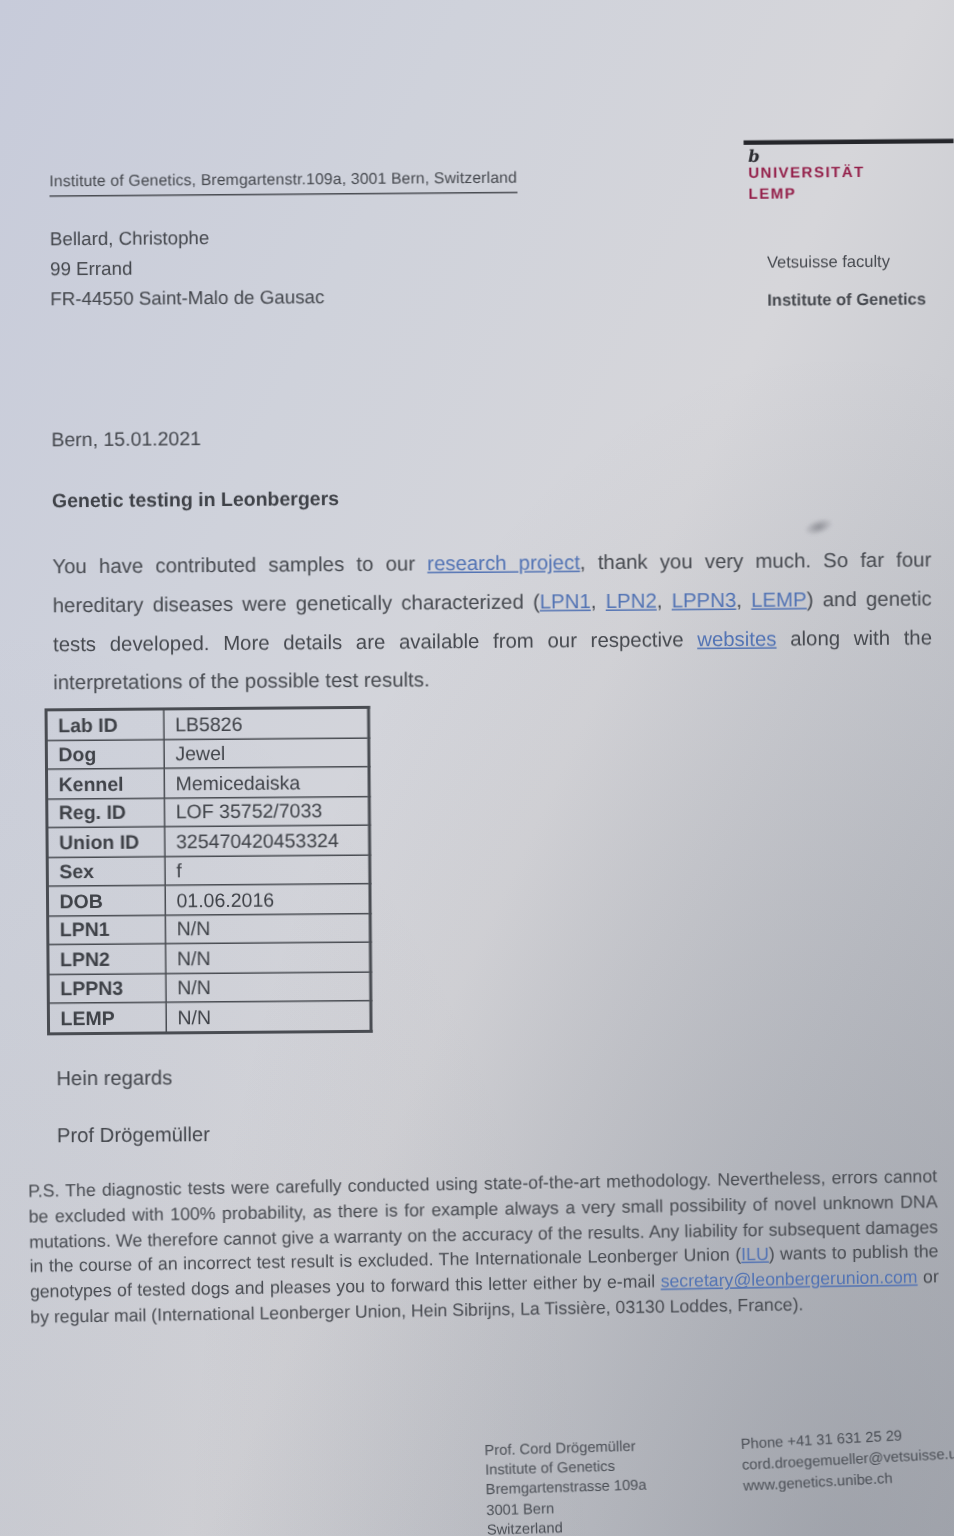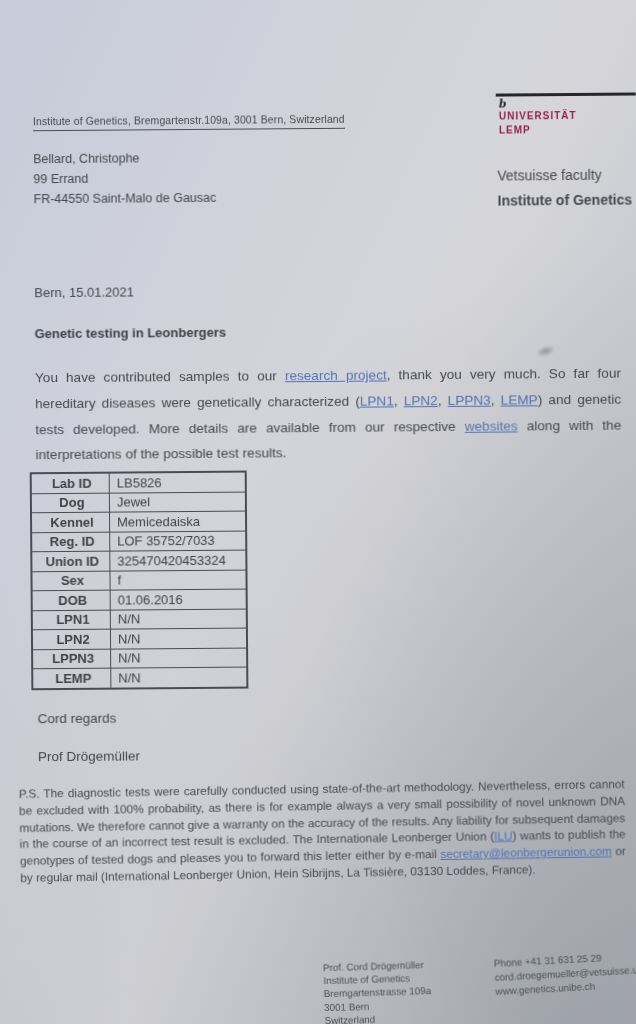--- a/index.html
+++ b/index.html
@@ -14,34 +14,34 @@
   .sheet{position:absolute;inset:0;transform:rotate(-0.45deg);transform-origin:50% 50%;filter:blur(0.3px);}
   .abs{position:absolute;}
   
   .logo{left:497px;top:8px;}
   .logo-u{font-family:"DejaVu Serif",serif;font-style:italic;font-weight:bold;font-size:56px;color:#1e1f24;line-height:1;}
   .logo-sup{font-family:"DejaVu Serif",serif;font-style:italic;font-weight:bold;font-size:29px;color:#1e1f24;vertical-align:28px;}
   .logo-rule{left:499px;top:95px;width:140px;height:2.5px;background:#25262b;}
   .brand{left:502px;top:100px;}
   .brand-b{font-family:"DejaVu Serif",serif;font-style:italic;font-weight:bold;font-size:11px;color:#2a2b30;line-height:11px;}
   .brand-name{color:#94204a;font-weight:bold;font-size:10px;letter-spacing:1px;line-height:13.5px;}
-  .faculty{left:500px;top:165px;font-size:14px;line-height:24.5px;color:#46494f;}
+  .faculty{left:514px;top:165px;font-size:11px;line-height:24.5px;color:#46494f;}
   .faculty .b{font-weight:bold;}
   
   .sender{left:36px;top:113px;font-size:10.5px;letter-spacing:.1px;border-bottom:1.5px solid #4a4d53;padding-bottom:3px;color:#45484e;}
   .recipient{left:36px;top:147px;font-size:12.5px;line-height:20px;}
   .date{left:36px;top:283px;font-size:13px;}
   .subject{left:36px;top:324px;font-size:13px;font-weight:bold;color:#3e4147;}
   .bodytext{left:36px;top:363px;width:586px;margin:0;font-size:13.6px;line-height:25.8px;text-align:justify;color:#46494f;}
   .lnk{color:#5273b4;text-decoration:underline;}
   
   .dogtable{left:30px;top:470px;border-collapse:collapse;font-size:13px;color:#3f4248;}
   .dogtable{border:2.5px solid #494c52;}
   .dogtable td{border:1.5px solid #494c52;height:18.5px;padding:0 4px 0 7px;}
-  .dogtable td.lab{font-weight:bold;width:66px;text-align:center;}
+  .dogtable td.lab{font-weight:bold;width:66px;}
   .dogtable td.val{width:124px;}
   .regards{left:36px;top:709px;font-size:13.5px;}
   .signature{left:36px;top:747px;font-size:13.5px;}
   .ps{left:17px;top:781px;width:606px;margin:0;font-size:11.8px;line-height:16.8px;text-align:justify;transform:rotate(-0.5deg);color:#474a50;}
   .footer-left{left:320px;top:960px;font-size:9.8px;line-height:13.2px;transform:rotate(-1.2deg);color:#4b4f56;}
   .footer-right{left:491px;top:955px;font-size:9.8px;line-height:13.8px;transform:rotate(-2.6deg);color:#4b4f56;}
   .smudge{left:537px;top:348px;width:20px;height:10px;border-radius:50%;
     background:radial-gradient(ellipse,rgba(68,70,80,.45),rgba(68,70,80,0) 70%);
     transform:rotate(-18deg);filter:blur(1px);}
 </style>
@@ -116,21 +116,21 @@
           <td class="lab">LPPN3</td>
           <td class="val">N/N</td>
         </tr>
     <tr>
           <td class="lab">LEMP</td>
           <td class="val">N/N</td>
         </tr>
   </tbody>
     </table>
 
-  <div class="abs regards">Cord regards</div>
+  <div class="abs regards">Hein regards</div>
   <div class="abs signature">Prof Drögemüller</div>
 
   <p class="abs ps"><span>P.S. The diagnostic tests were carefully conducted using state-of-the-art methodology. Nevertheless, errors cannot be excluded with 100% probability, as there is for example always a very small possibility of novel unknown DNA mutations. We therefore cannot give a warranty on the accuracy of the results. Any liability for subsequent damages in the course of an incorrect test result is excluded. The Internationale Leonberger Union (</span><span class="lnk">ILU</span><span>) wants to publish the genotypes of tested dogs and pleases you to forward this letter either by e-mail </span><span class="lnk">secretary@leonbergerunion.com</span><span> or by regular mail (International Leonberger Union, Hein Sibrijns, La Tissière, 03130 Loddes, France).</span></p>
 
   <div class="abs footer-left">
     <div>Prof. Cord Drögemüller</div>
     <div>Institute of Genetics</div>
     <div>Bremgartenstrasse 109a</div>
     <div>3001 Bern</div>
     <div>Switzerland</div>

